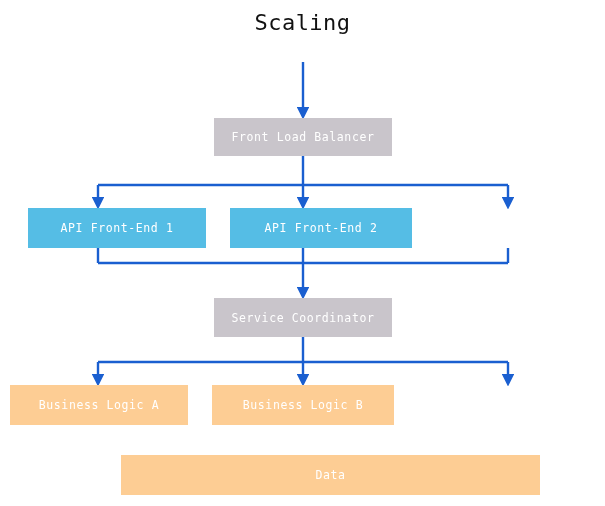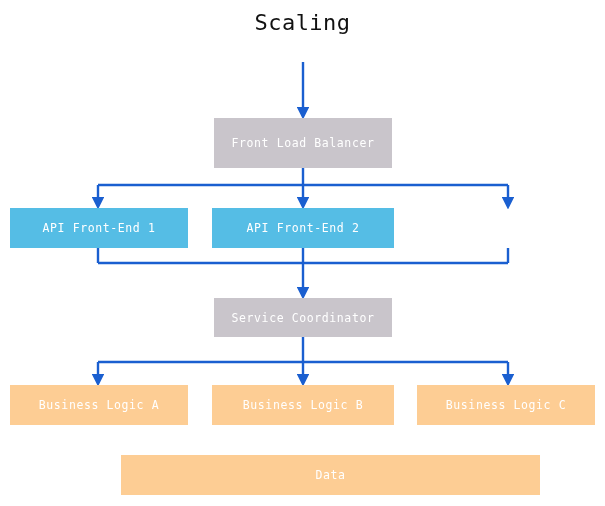--- a/index.html
+++ b/index.html
@@ -36,21 +36,21 @@
     justify-content: center;
     box-sizing: border-box;
     color: #ffffff;
     font-size: 11.5px;
     font-family: "DejaVu Sans Mono", "Liberation Mono", monospace;
     letter-spacing: 0.6px;
     white-space: nowrap;
     user-select: none;
   }
   .node-gray   { background: #c9c5cb; }
-  .node-blue   { background: #55bde5; }
+  .node-blue   { background: #55bde5; margin-left: 18px; }
   .node-orange { background: #fdcd94; }
 
   svg#wires {
     position: absolute;
     left: 0;
     top: 0;
     width: 605px;
     height: 506px;
     pointer-events: none;
   }
@@ -83,42 +83,39 @@
       <path d="M 98 263 L 508 263"></path>
       <path d="M 303 248 L 303 296" marker-end="url(#arrow)"></path>
 
       <path d="M 303 337 L 303 362 M 98 362 L 508 362"></path>
       <path d="M 98 362 L 98 383" marker-end="url(#arrow)"></path>
       <path d="M 303 362 L 303 383" marker-end="url(#arrow)"></path>
       <path d="M 508 362 L 508 383" marker-end="url(#arrow)"></path>
     </g>
   </svg>
 
-  <div class="node node-gray" style="left:214px; top:118px; width:178px; height:50px;">
+  <div class="node node-gray" style="left:214px; top:118px; width:178px; height:38px;">
     <span>Front Load Balancer</span>
   </div>
 
   <div class="node node-blue" style="left:10px; top:208px; width:178px; height:40px;">
     <span>API Front-End 1</span>
   </div>
   <div class="node node-blue" style="left:212px; top:208px; width:182px; height:40px;">
     <span>API Front-End 2</span>
   </div>
 
   <div class="node node-gray" style="left:214px; top:298px; width:178px; height:39px;">
     <span>Service Coordinator</span>
   </div>
 
   <div class="node node-orange" style="left:10px; top:385px; width:178px; height:40px;">
     <span>Business Logic A</span>
   </div>
   <div class="node node-orange" style="left:212px; top:385px; width:182px; height:40px;">
     <span>Business Logic B</span>
   </div>
-  <div class="node node-orange" style="left:417px; top:385px; width:178px; height:40px;">
-    <span>Business Logic C</span>
-  </div>
 
   <div class="node node-orange" style="left:93px; top:455px; width:419px; height:40px;margin-left:28px;">
     <span>Data</span>
   </div>
 
 </div>
 
 </body></html>

